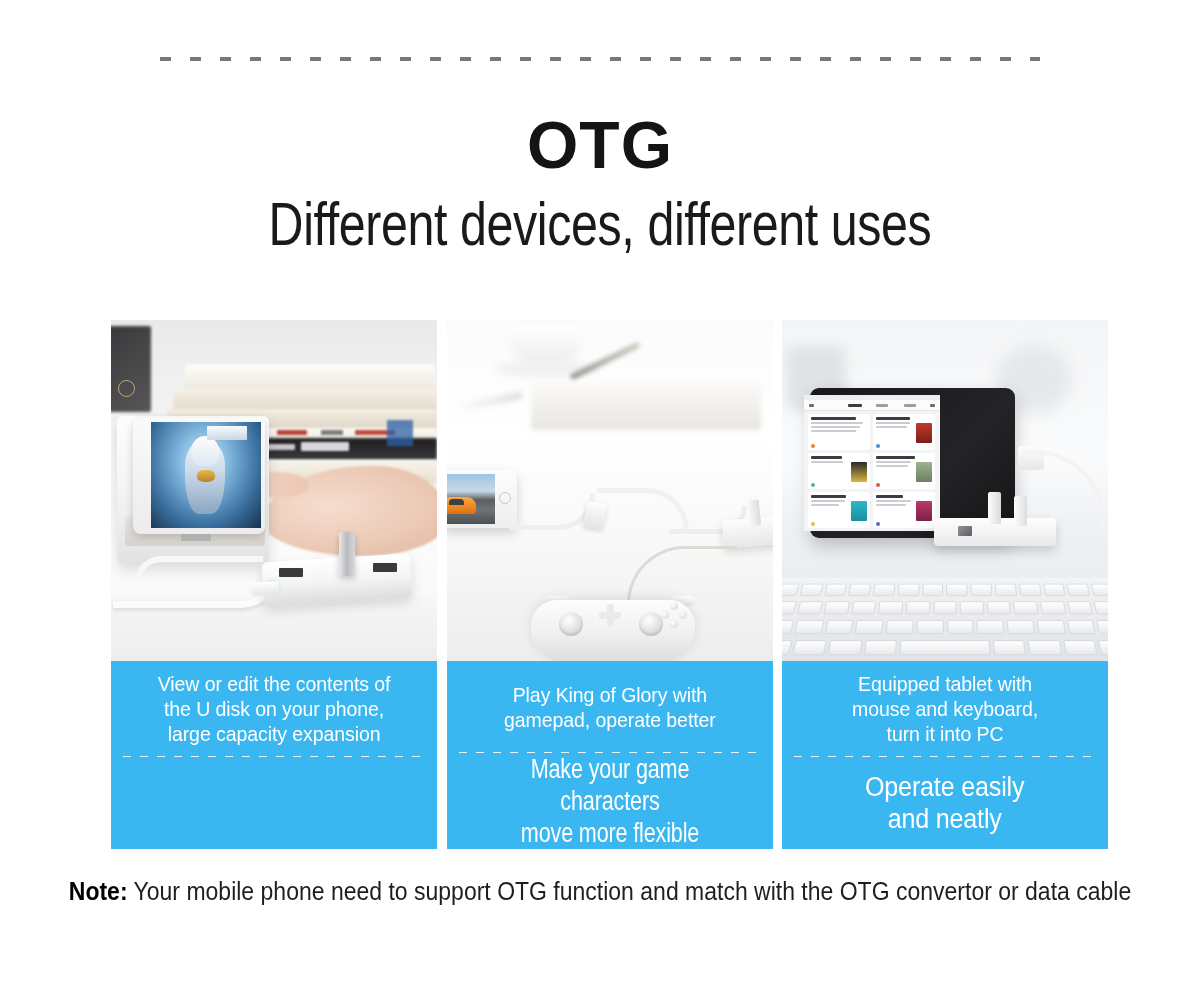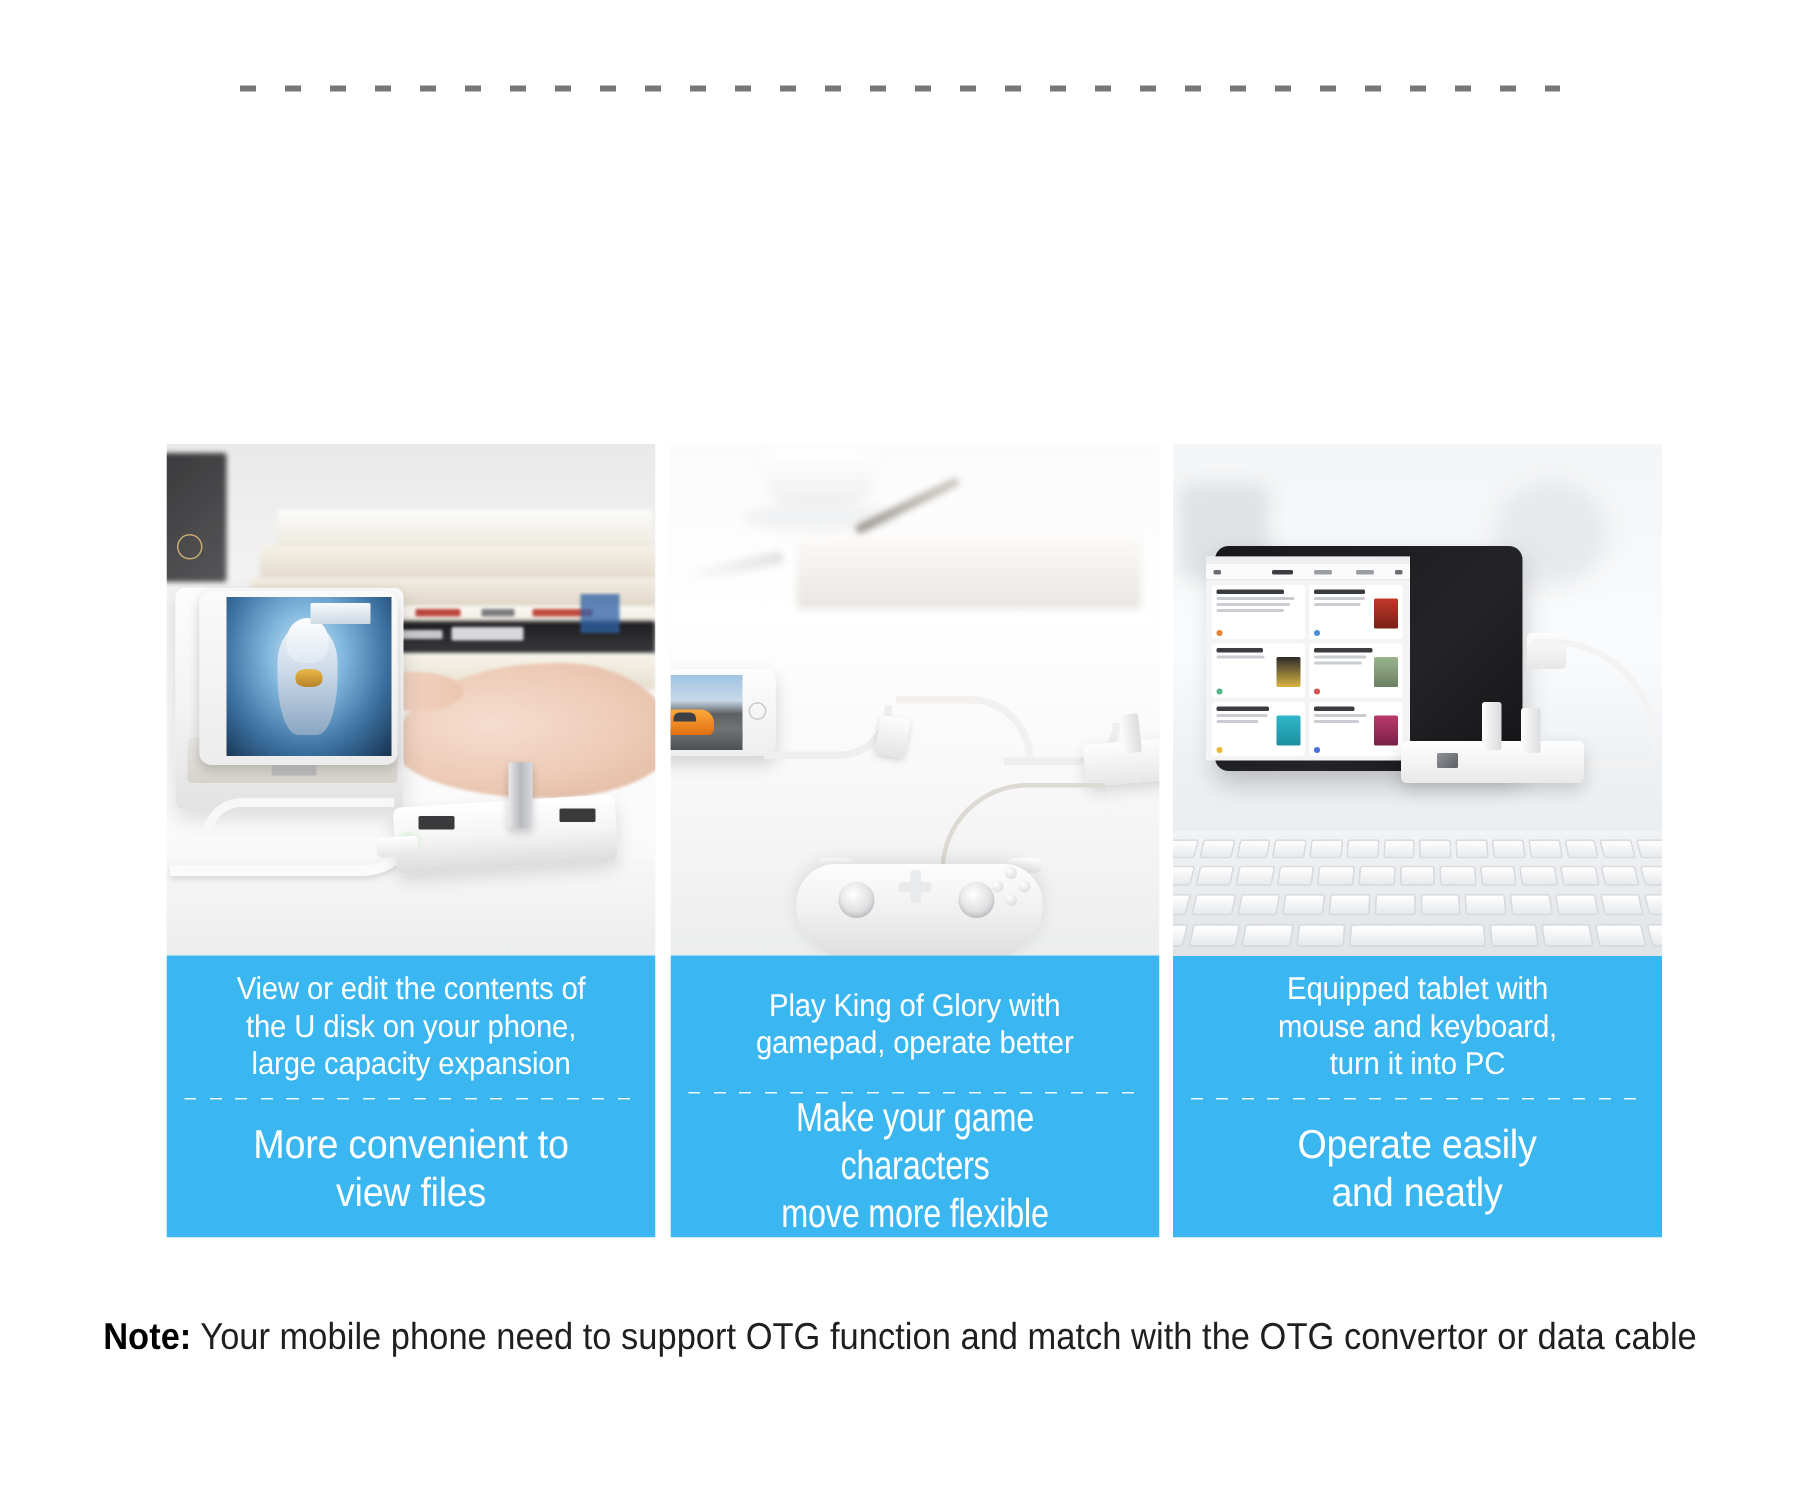--- a/index.html
+++ b/index.html
@@ -62,21 +62,21 @@
     color: #1a1a1a;
     transform: scaleX(0.78);
     transform-origin: center center;
     white-space: nowrap;
   }
 
   
   .panels {
     position: absolute;
     left: 111px;
-    top: 296px;
+    top: 320px;
     width: 997px;
     height: 529px;
     display: flex;
     justify-content: space-between;
   }
 
   .panel {
     position: relative;
     width: 326px;
     height: 529px;
@@ -505,20 +505,24 @@
   }
   .note-label { font-weight: bold; color: #000000; }
 </style>
 </head>
 <body>
 
 <div class="page">
 
   <div class="top-rule"></div>
 
+  <div class="title-block">
+    <div class="main-title">OTG</div>
+    <div class="sub-title">Different devices, different uses</div>
+  </div>
 
   <div class="panels">
 
     <div class="panel panel-1">
       <div class="photo">
         <div class="p1-bg"></div>
         <div class="p1-blackbox"></div>
         <div class="p1-book b1"></div>
         <div class="p1-book b2"></div>
         <div class="p1-book b3"></div>
@@ -554,24 +558,20 @@
         <div class="p1-usbstick"></div>
         <div class="p1-plug"></div>
       </div>
       <div class="caption">
         <div class="caption-top">
           <span class="cap-text-top">View or edit the contents of
 the U disk on your phone,
 large capacity expansion</span>
         </div>
         <div class="caption-divider"></div>
-        <div class="caption-bottom">
-          <span class="cap-text-bottom">More convenient to
-view files</span>
-        </div>
       </div>
     </div>
 
     <div class="panel panel-3">
       <div class="photo">
         <div class="p3-bg"></div>
         <div class="p3-cup"></div>
         <div class="p3-saucer"></div>
         <div class="p3-notebook"></div>
         <div class="p3-pen"></div>

